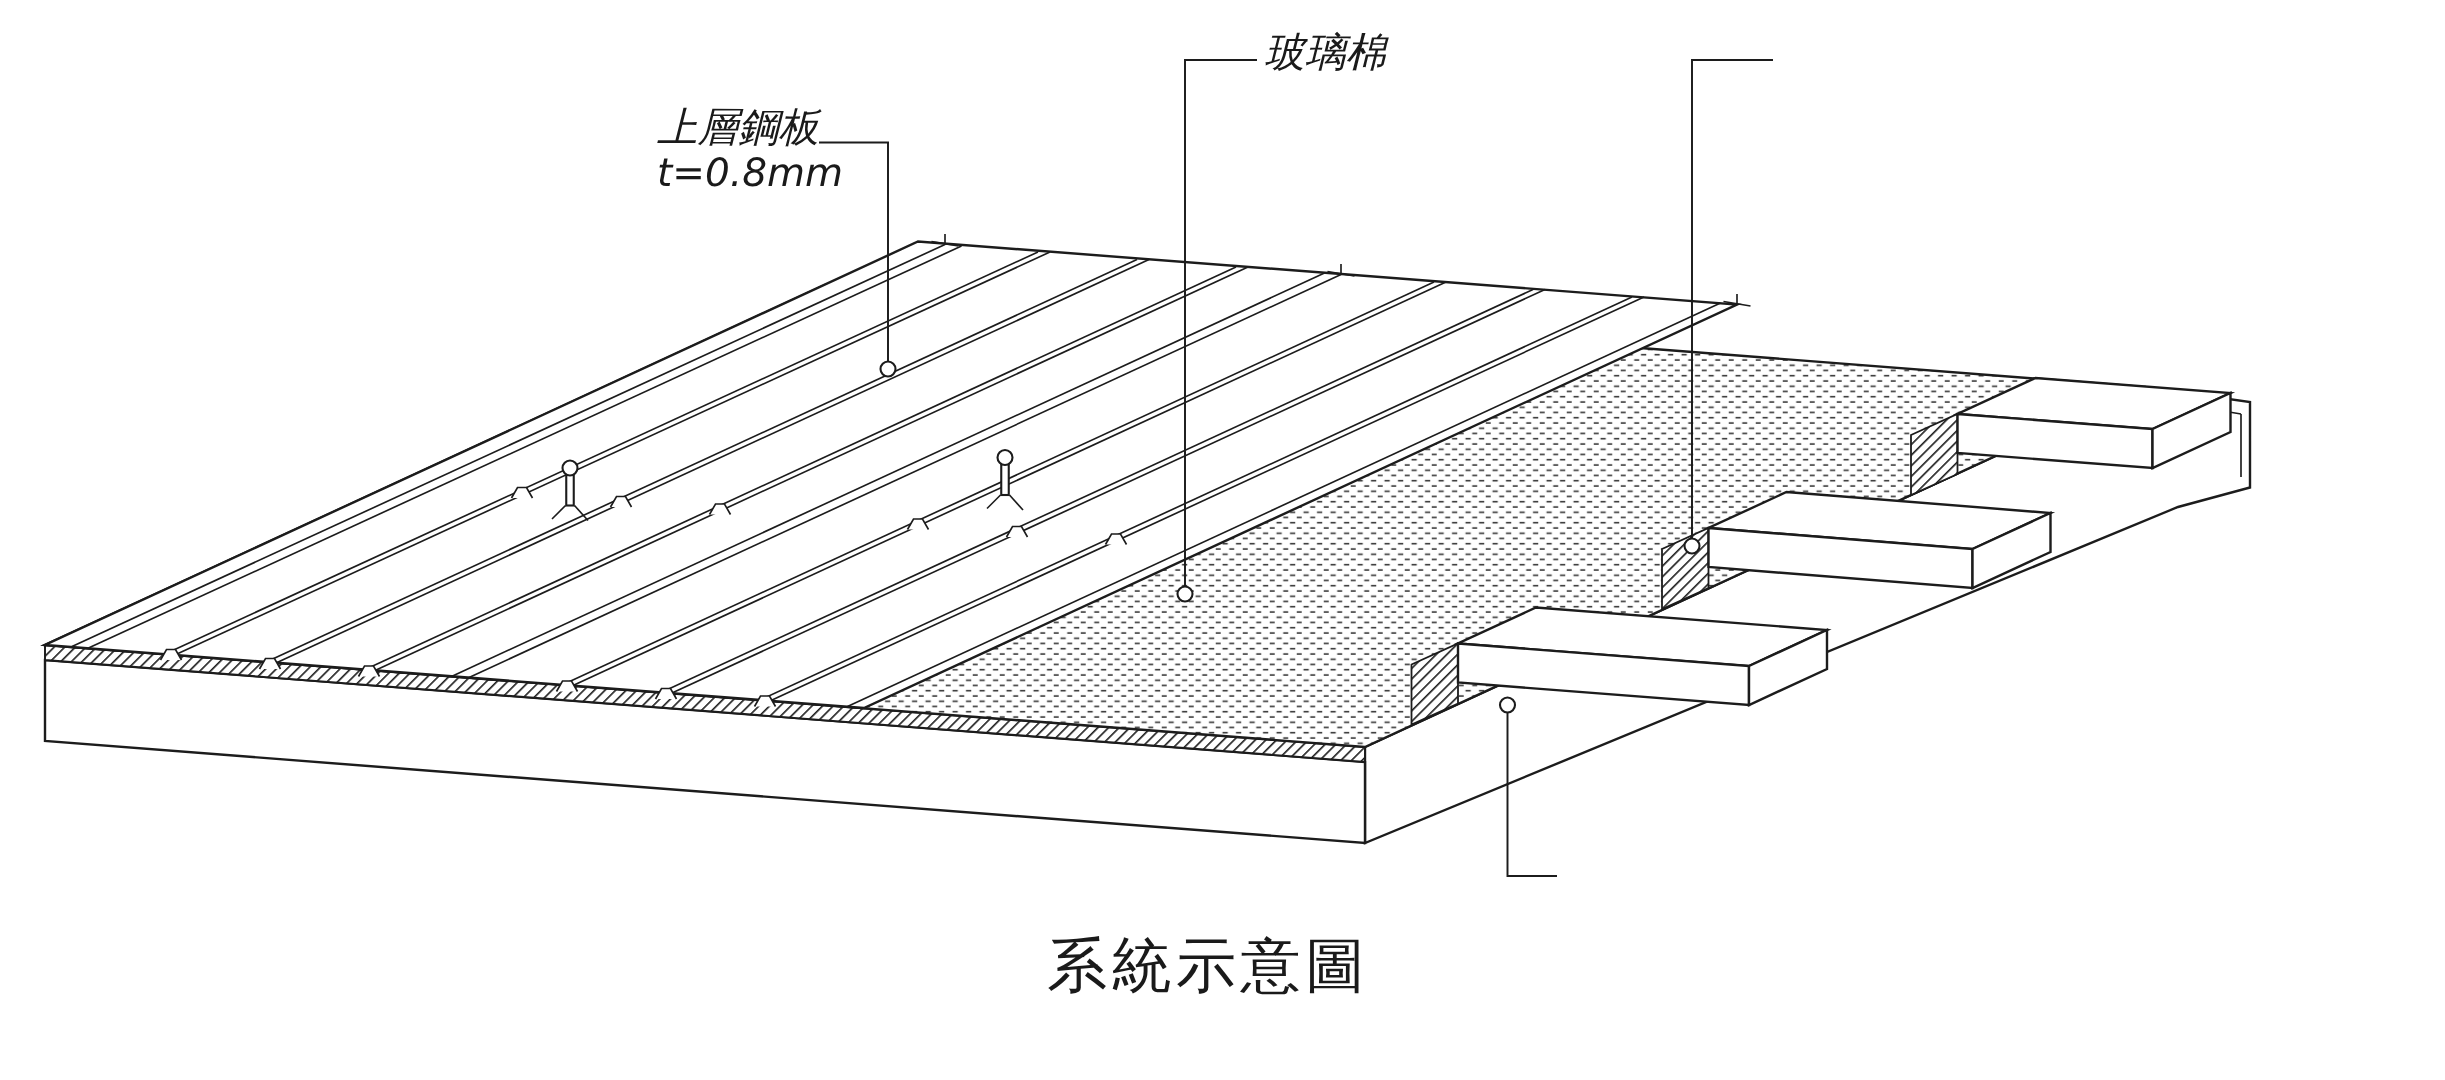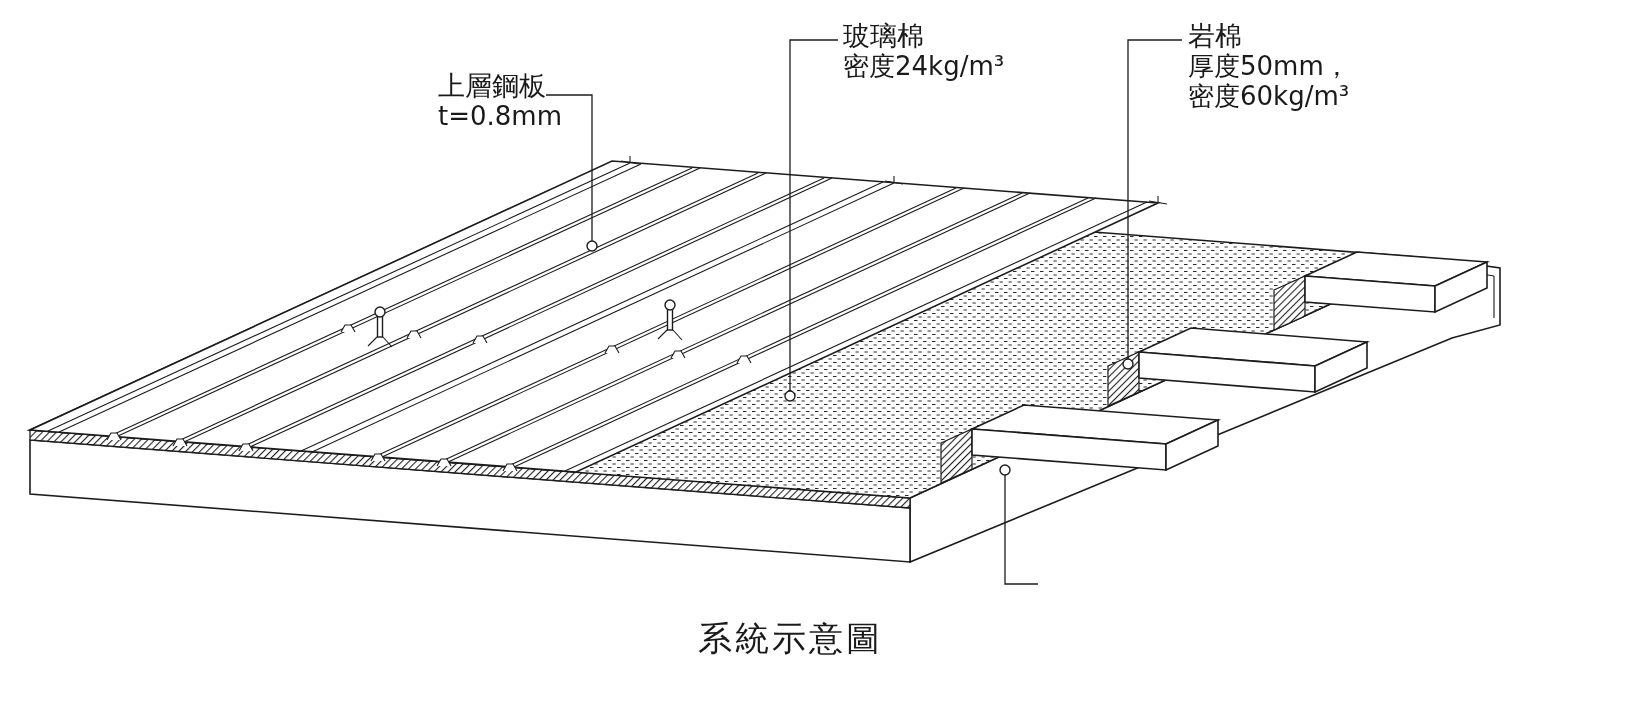--- a/index.html
+++ b/index.html
@@ -3,24 +3,24 @@
 <meta charset="utf-8">
 <style>
   html,body{margin:0;padding:0;}
   body{
     width:1630px;height:720px;position:relative;background:#ffffff;
     font-family:"DejaVu Sans","Liberation Sans",sans-serif;color:#1a1a1a;
     overflow:hidden;
   }
   .stage{position:absolute;left:0;top:0;width:1630px;height:720px;}
   svg{display:block;}
-  .label{position:absolute;white-space:nowrap;line-height:1.16;}
+  .label{position:absolute;white-space:nowrap;line-height:1.16;font-style:italic;}
   .label .name{font-size:27px;}
   .label .spec{font-size:26px;}
-  .title{position:absolute;font-size:34px;letter-spacing:3px;}
+  .title{position:absolute;font-size:40px;letter-spacing:3px;}
   .outline{fill:#ffffff;stroke:#1c1c1c;stroke-width:1.6;}
   .thin{stroke:#1c1c1c;stroke-width:1.1;fill:none;}
   .leader{stroke:#1c1c1c;stroke-width:1.3;fill:none;}
   .node{fill:#ffffff;stroke:#1c1c1c;stroke-width:1.4;}
   .mark{fill:#ffffff;stroke:#1c1c1c;stroke-width:1.1;}
 </style>
 </head>
 <body>
 
 <div class="stage">
@@ -156,24 +156,18 @@
     </g>
   </svg>
 
   <div class="label" style="left:438px;top:70px">
     <div class="name">上層鋼板</div>
     <div class="spec">t=0.8mm</div>
   </div>
 
   <div class="label" style="left:843px;top:20px">
     <div class="name">玻璃棉</div>
-    <div class="spec">密度24kg/m³</div>
   </div>
 
-  <div class="label" style="left:1188px;top:20px">
-    <div class="name">岩棉</div>
-    <div class="spec">厚度50mm，</div>
-    <div class="spec">密度60kg/m³</div>
-  </div>
 
 
   <div class="title" style="left:698px;top:616px">系統示意圖</div>
 </div>
 
 </body></html>

